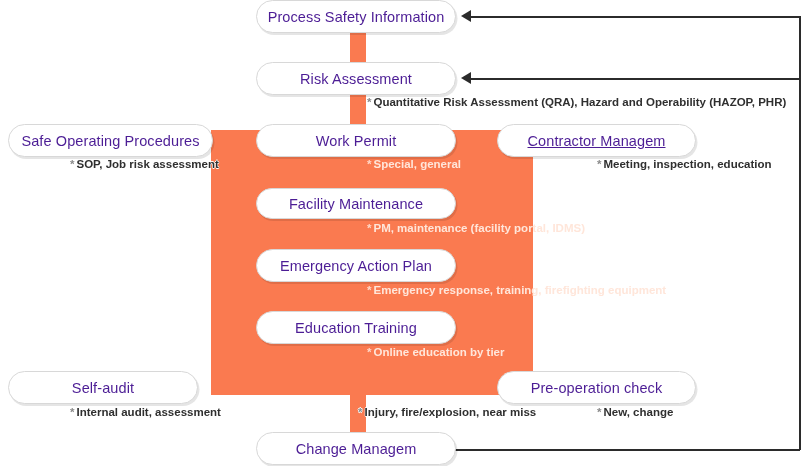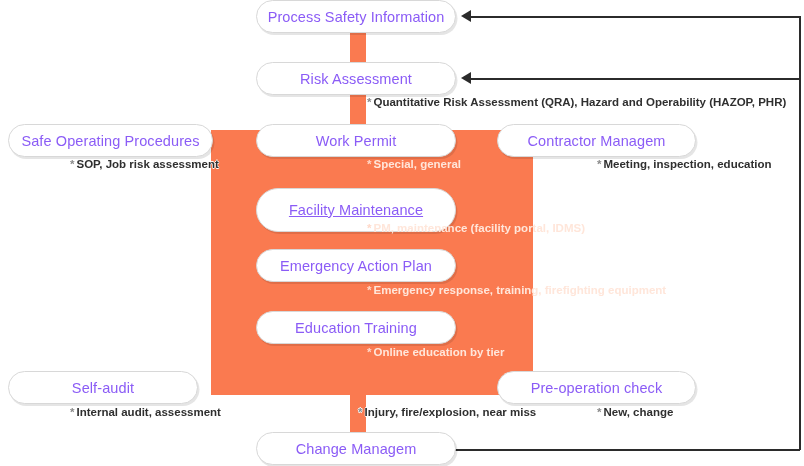--- a/index.html
+++ b/index.html
@@ -55,36 +55,36 @@
 
   
   .node {
     position: absolute;
     display: flex;
     align-items: center;
     justify-content: center;
     background: #ffffff;
     border: 1.4px solid #d8d8d8;
     border-radius: 999px;
-    color: #8b5cf6;
+    color: #4c1d95;
     font-size: 14.5px;
     letter-spacing: 0.1px;
     white-space: nowrap;
     z-index: 5;
     box-shadow: 1.5px 2px 0 rgba(0,0,0,0.10);
   }
   .node-lbl { pointer-events: none; }
 
   
   #node-psi   { left: 256px; top: 0px;   width: 200px; height: 33px; }
   #node-ra    { left: 256px; top: 62px;  width: 200px; height: 33px; }
   #node-sop   { left: 8px;   top: 124px; width: 205px; height: 33px; }
   #node-wp    { left: 256px; top: 124px; width: 200px; height: 33px; }
-  #node-cm    { left: 497px; top: 124px; width: 199px; height: 33px; }
-  #node-fm    { left: 256px; top: 188px; width: 200px; height: 44px; text-decoration: underline; }
+  #node-cm    { left: 497px; top: 124px; width: 199px; height: 33px; text-decoration: underline; }
+  #node-fm    { left: 256px; top: 188px; width: 200px; height: 31px; }
   #node-eap   { left: 256px; top: 249px; width: 200px; height: 33px; }
   #node-et    { left: 256px; top: 311px; width: 200px; height: 33px; }
   #node-sa    { left: 8px;   top: 371px; width: 190px; height: 33px; }
   #node-ai    { left: 256px; top: 371px; width: 200px; height: 33px; }
   #node-poc   { left: 497px; top: 371px; width: 199px; height: 33px; }
   #node-chm   { left: 256px; top: 432px; width: 200px; height: 33px; }
 
   
   .caption {
     position: absolute;

